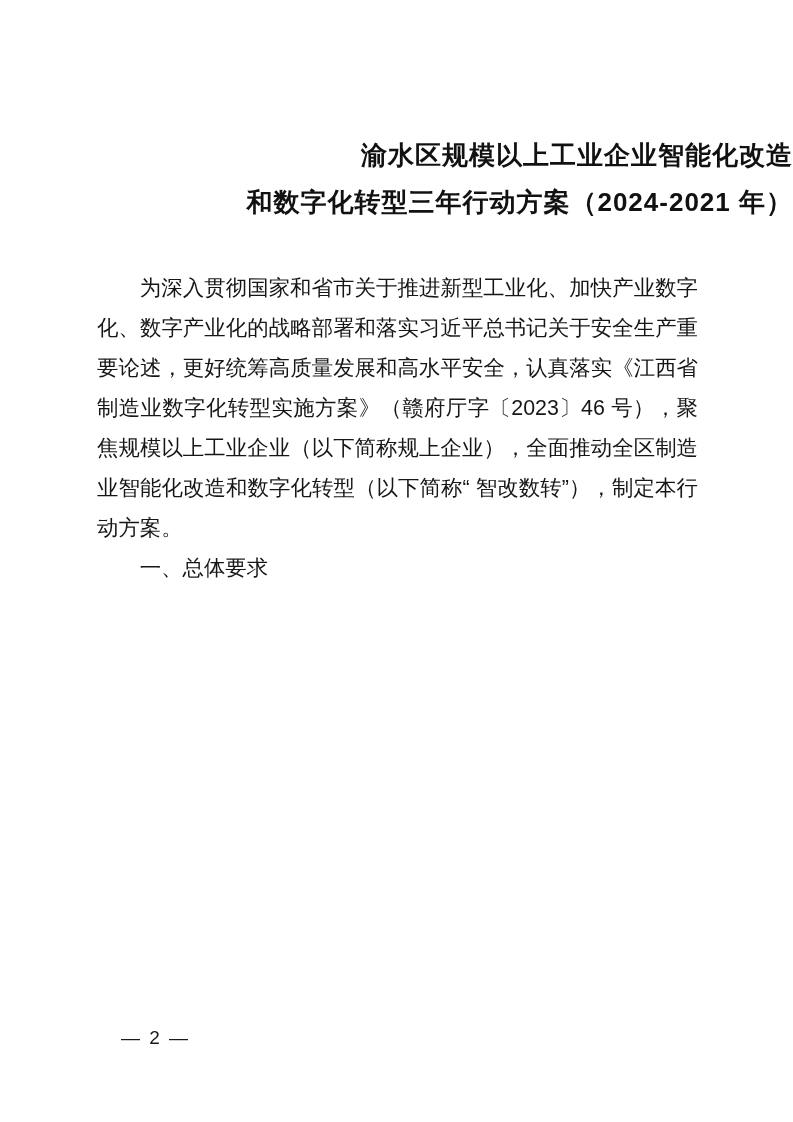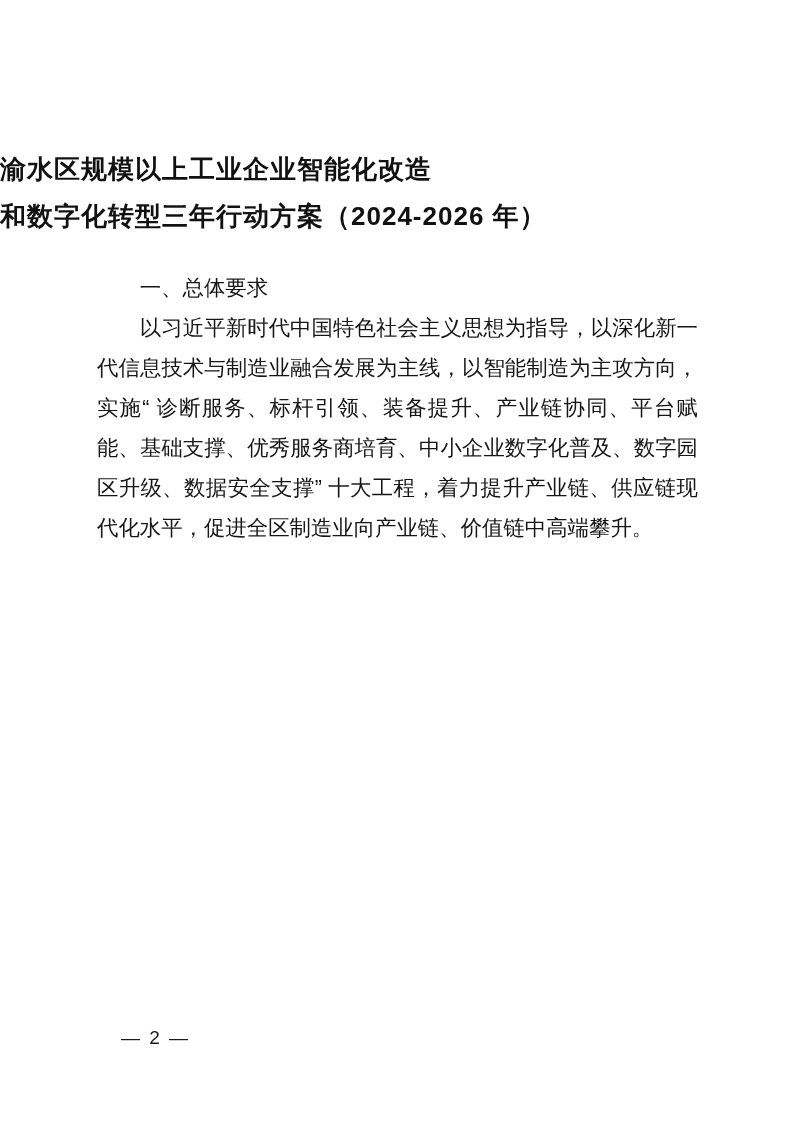--- a/index.html
+++ b/index.html
@@ -12,24 +12,24 @@
     width: 793px;
     height: 1122px;
     margin: 0 auto;
     background: #ffffff;
     font-family: "Liberation Sans", sans-serif;
     color: #1a1a1a;
     overflow: hidden;
   }
   .doc-title {
     position: absolute;
-    top: 146px;
+    top: 132px;
     left: 0;
     right: 0;
-    text-align: left;
+    text-align: right;
     font-size: 26px;
     font-weight: bold;
     line-height: 47px;
     letter-spacing: 1px;
     color: #111111;
   }
   .doc-body {
     position: absolute;
     top: 268px;
     left: 97px;
@@ -57,23 +57,23 @@
     color: #1a1a1a;
   }
 </style>
 </head>
 <body>
 
 <div class="page">
 
   <div class="doc-title">
     <div>渝水区规模以上工业企业智能化改造</div>
-    <div>和数字化转型三年行动方案（2024-2026 年）</div>
+    <div>和数字化转型三年行动方案（2024-2021 年）</div>
   </div>
 
   <div class="doc-body" id="doc-body">
+      <p class="body">为深入贯彻国家和省市关于推进新型工业化、加快产业数字化、数字产业化的战略部署和落实习近平总书记关于安全生产重要论述，更好统筹高质量发展和高水平安全，认真落实《江西省制造业数字化转型实施方案》（赣府厅字〔2023〕46 号），聚焦规模以上工业企业（以下简称规上企业），全面推动全区制造业智能化改造和数字化转型（以下简称“ 智改数转”），制定本行动方案。</p>
       <p class="heading">一、总体要求</p>
-      <p class="body">以习近平新时代中国特色社会主义思想为指导，以深化新一代信息技术与制造业融合发展为主线，以智能制造为主攻方向，实施“ 诊断服务、标杆引领、装备提升、产业链协同、平台赋能、基础支撑、优秀服务商培育、中小企业数字化普及、数字园区升级、数据安全支撑” 十大工程，着力提升产业链、供应链现代化水平，促进全区制造业向产业链、价值链中高端攀升。</p>
     </div>
 
   <div class="page-number">— 2 —</div>
 
 </div>
 
 </body></html>

